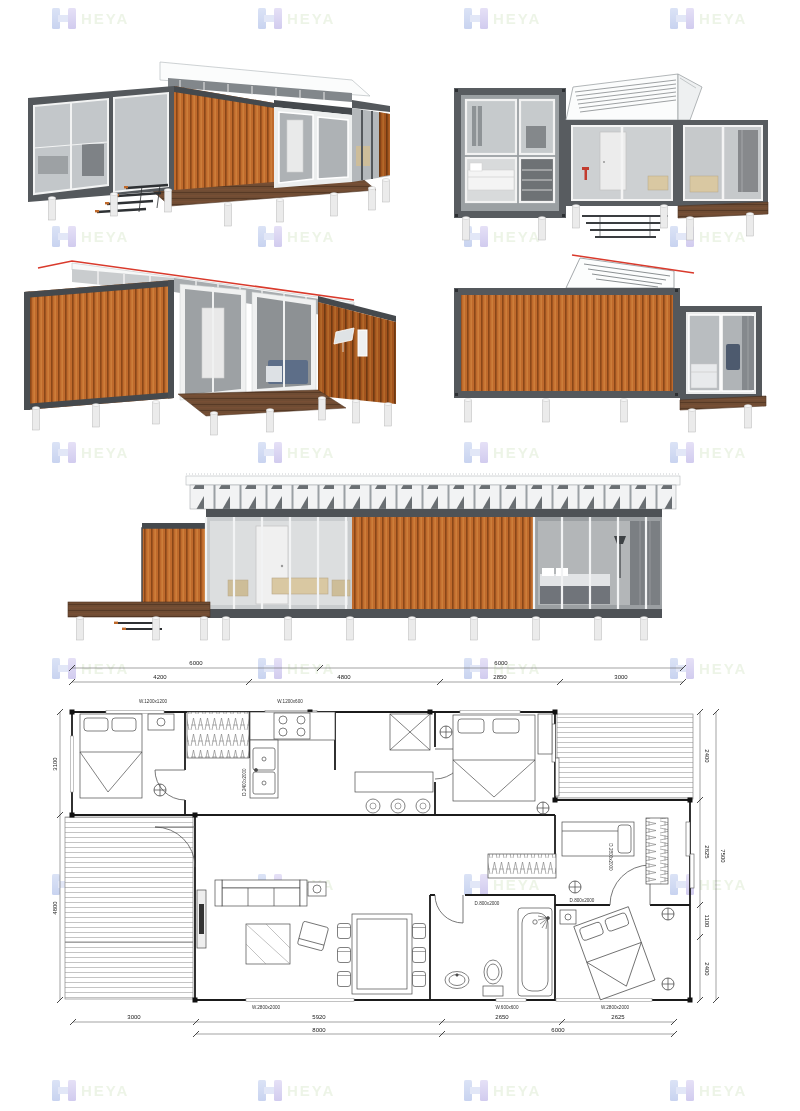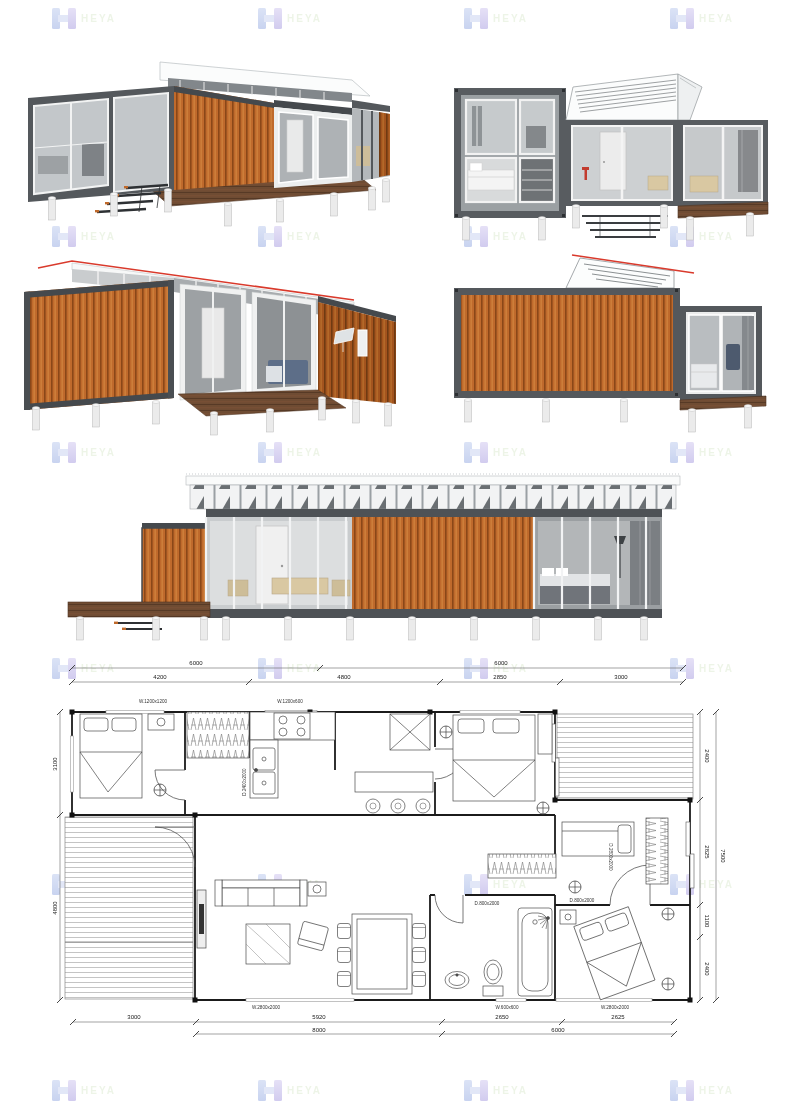--- a/index.html
+++ b/index.html
@@ -4,21 +4,21 @@
 <style>
   html,body{margin:0;padding:0;background:#fff;font-family:"Liberation Sans",sans-serif;}
   .sheet{position:relative;width:800px;height:1111px;background:#ffffff;overflow:hidden;}
   .view{position:absolute;}
   .wm{position:absolute;display:flex;align-items:center;gap:5px;opacity:.5;pointer-events:none;}
   .wm-logo{position:relative;width:24px;height:21px;}
   .wm-logo .b1,.wm-logo .b2{position:absolute;top:0;width:8px;height:21px;border-radius:1.5px;}
   .wm-logo .b1{left:0;background:linear-gradient(180deg,#b9c8ee,#93a9e2);}
   .wm-logo .b2{right:0;background:linear-gradient(180deg,#cdc4ef,#a59ae0);}
   .wm-logo .b3{position:absolute;left:6px;top:7px;width:12px;height:7px;background:#c7d0f0;}
-  .wm-text{font-size:10px;font-weight:bold;letter-spacing:2px;color:#dcead0;}
+  .wm-text{font-size:15px;font-weight:bold;letter-spacing:2px;color:#dcead0;}
   svg text{font-family:"Liberation Sans",sans-serif;}
 </style>
 </head>
 <body>
 
 <div class="sheet">
 
   <svg width="0" height="0" style="position:absolute">
     <defs>
       <pattern id="wood" width="7" height="12" patternUnits="userSpaceOnUse">

